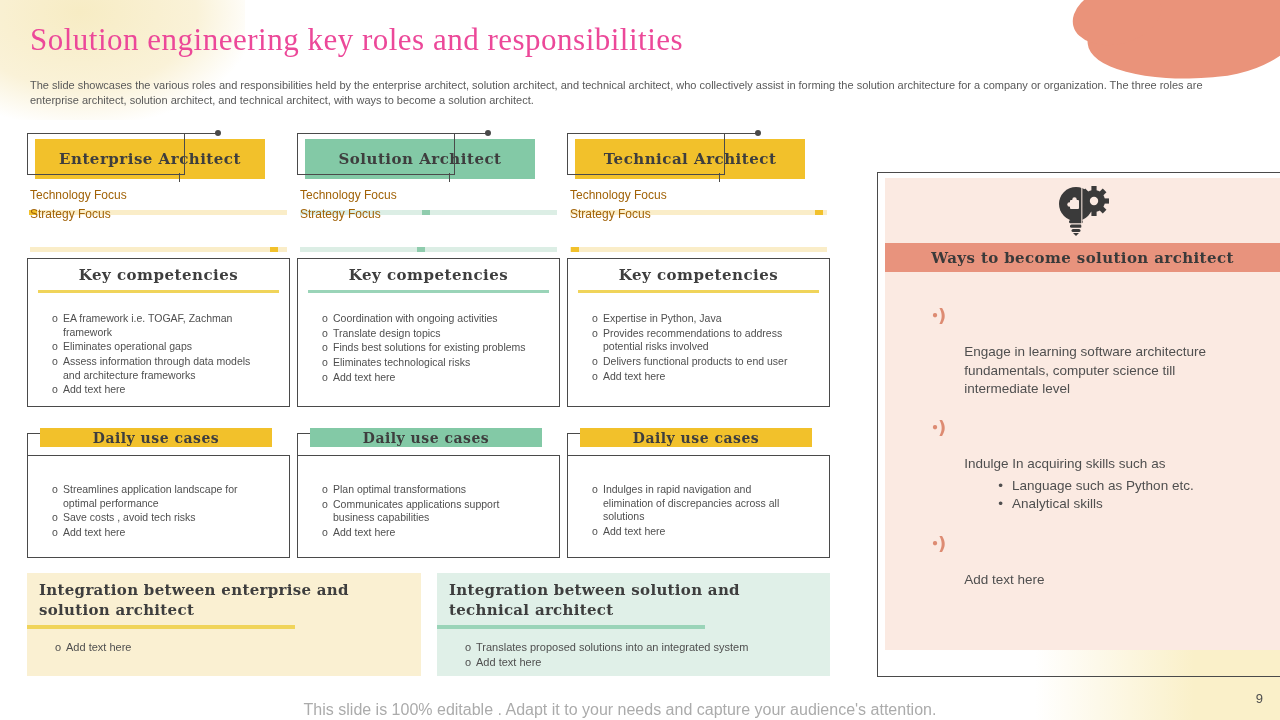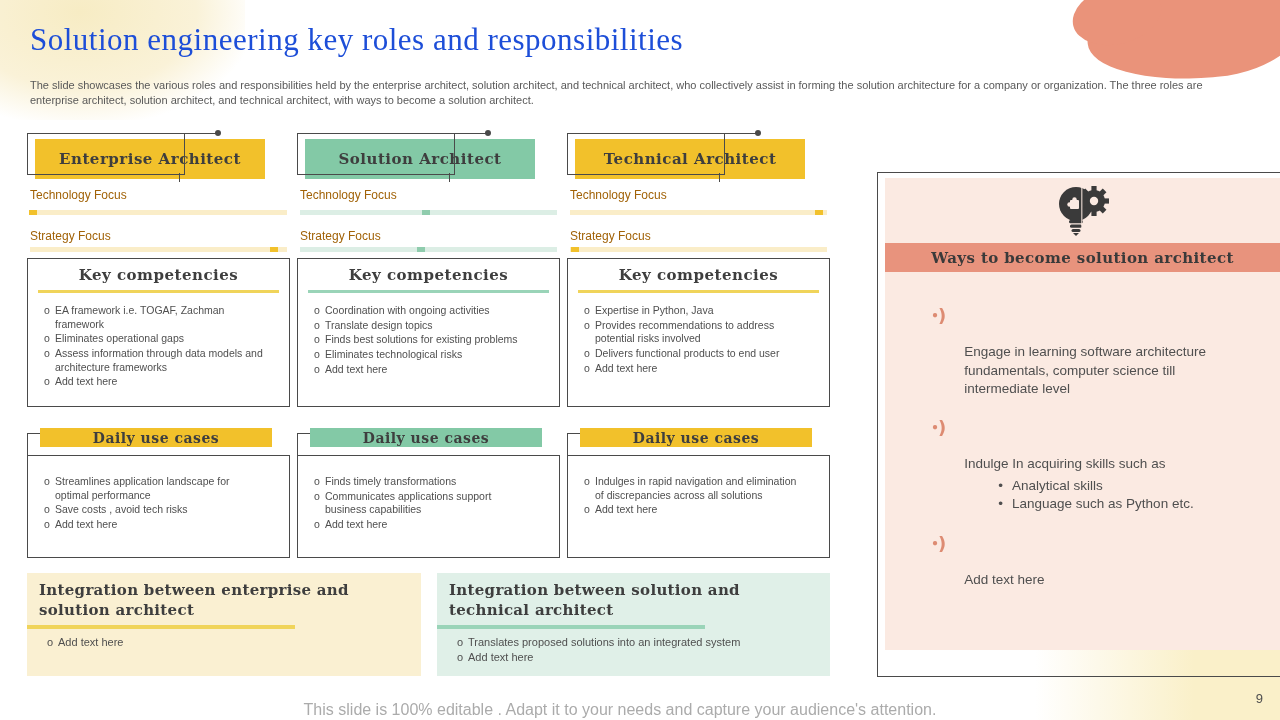--- a/index.html
+++ b/index.html
@@ -10,53 +10,53 @@
   .blob-cream{position:absolute;left:-55px;top:-60px;width:300px;height:180px;
       background:radial-gradient(ellipse at 45% 40%,#F7ECC4 0%,#FAF2D8 50%,rgba(255,255,255,0) 76%);z-index:0;}
   .blob-coral{position:absolute;right:-36px;top:-40px;width:230px;height:118px;background:#EA937A;
       border-radius:38% 22% 46% 54% / 58% 40% 62% 38%;transform:rotate(-5deg);z-index:0;}
   .blob-coral2{position:absolute;right:118px;top:-14px;width:90px;height:58px;background:#EA937A;
       border-radius:50%;transform:rotate(-14deg);z-index:0;}
   .blob-bottom{position:absolute;right:0;top:646px;width:245px;height:74px;
       background:linear-gradient(90deg,rgba(250,240,201,0) 0%,#FAF0C9 65%);z-index:1;}
 
   .page-title{position:absolute;left:30px;top:22px;width:1000px;font-family:"Liberation Serif",serif;
-      font-size:31px;color:#1d4ed8;letter-spacing:.5px;z-index:2;}
+      font-size:31px;color:#ec4899;letter-spacing:.5px;z-index:2;}
   .page-desc{position:absolute;left:30px;top:78px;width:1205px;font-size:11px;line-height:1.32;
       color:#595959;z-index:2;}
 
   
   .col{position:absolute;top:128px;width:263px;height:440px;z-index:2;}
   .c1{left:27px}.c2{left:297px}.c3{left:567px}
 
   .hdr-outline{position:absolute;left:0;top:5px;width:156px;height:40px;border:1px solid #4a4a4a;z-index:3;}
   .hdr-fill{position:absolute;left:8px;top:11px;width:230px;height:40px;display:flex;align-items:center;
       justify-content:center;font-family:"DejaVu Serif",serif;font-weight:bold;font-size:15px;
       color:#3E3E3E;letter-spacing:.5px;z-index:2;}
   .hdr-line{position:absolute;left:156px;top:5px;width:34px;border-top:1px solid #4a4a4a;z-index:3;}
   .hdr-dot{position:absolute;left:188px;top:2px;width:6px;height:6px;border-radius:50%;background:#4a4a4a;z-index:3;}
   .hdr-tick{position:absolute;left:152px;top:45px;height:9px;border-left:1px solid #4a4a4a;z-index:4;}
 
   .focus-label{position:absolute;left:3px;font-size:12px;color:#a16207;}
-  .fl1{top:60px}.fl2{top:101px}
+  .fl1{top:60px}.fl2{top:79px}
   .bar{position:absolute;left:3px;right:3px;height:5px;}
   .b1{top:82px}.b2{top:119px}
   .bar-y{background:#FAEDC8}.bar-g{background:#DCEEE5}
   .marker{position:absolute;top:0;width:8px;height:5px;}
   .mk-y{background:#F2C12B}.mk-g{background:#8FCCAD}
 
   .theme-y{background:#F2C12B}.theme-g{background:#83C9A6}
   .rule-y{background:#F0D45A}.rule-g{background:#9AD4B8}
 
   .comp-box{position:absolute;left:0;right:0;top:130px;height:149px;border:1px solid #4a4a4a;box-sizing:border-box;}
   .comp-title{text-align:center;font-family:"DejaVu Serif",serif;font-weight:bold;font-size:15px;
       color:#3E3E3E;padding:7px 0 6px;letter-spacing:.5px;}
   .comp-rule{height:3px;margin:0 10px;}
 
-  .blist{list-style:none;margin:3px;padding:8px 18px 0 8px;font-size:10.5px;color:#4f4f4f;line-height:1.3;}
+  .blist{list-style:none;margin:11px;padding:8px 18px 0 8px;font-size:10.5px;color:#4f4f4f;line-height:1.3;}
   .blist li{display:flex;margin-bottom:1px;}
   .blist li::before{content:"o";flex:0 0 16px;text-align:center;}
 
   .daily-outline{position:absolute;left:0;top:305px;width:28px;height:28px;
       border-left:1px solid #4a4a4a;border-top:1px solid #4a4a4a;}
   .daily-fill{position:absolute;left:13px;top:300px;width:232px;height:19px;display:flex;align-items:center;
       justify-content:center;font-family:"DejaVu Serif",serif;font-weight:bold;font-size:14px;
       color:#3E3E3E;letter-spacing:.5px;z-index:2;}
   .daily-box{position:absolute;left:0;right:0;top:327px;height:103px;border:1px solid #4a4a4a;box-sizing:border-box;}
   .daily-box .blist{padding:16px 28px 0 8px;}
@@ -162,21 +162,21 @@
         <li>Translate design topics</li>
         <li>Finds best solutions for existing problems</li>
         <li>Eliminates technological risks</li>
         <li>Add text here</li>
       </ul>
     </div>
     <div class="daily-outline"></div>
     <div class="daily-fill theme-g">Daily use cases</div>
     <div class="daily-box">
       <ul class="blist">
-        <li>Finds timely transformations</li>
+        <li>Plan optimal transformations</li>
         <li>Communicates applications support business capabilities</li>
         <li>Add text here</li>
       </ul>
     </div>
   </div>
 
   <div class="col c3">
     <div class="hdr-outline"></div>
     <div class="hdr-fill theme-y">Technical Architect</div>
     <div class="hdr-line"></div>
@@ -256,22 +256,22 @@
   <div class="panel-bullets">
     <div class="pb pb1">
       <span class="pbm"><span class="d">●</span><span class="p">)</span></span>
       <div class="pb-text">Engage in learning software architecture fundamentals, computer science till intermediate level</div>
     </div>
     <div class="pb pb2">
       <span class="pbm"><span class="d">●</span><span class="p">)</span></span>
       <div class="pb-text">
         <span>Indulge In acquiring skills such as</span>
         <ul class="sub">
+          <li>Language such as  Python etc.</li>
           <li>Analytical skills</li>
-          <li>Language such as  Python etc.</li>
         </ul>
       </div>
     </div>
     <div class="pb pb3">
       <span class="pbm"><span class="d">●</span><span class="p">)</span></span>
       <div class="pb-text">Add text here</div>
     </div>
   </div>
 
   <div class="footer">This slide is 100% editable . Adapt it to your needs and capture your audience's attention.</div>

